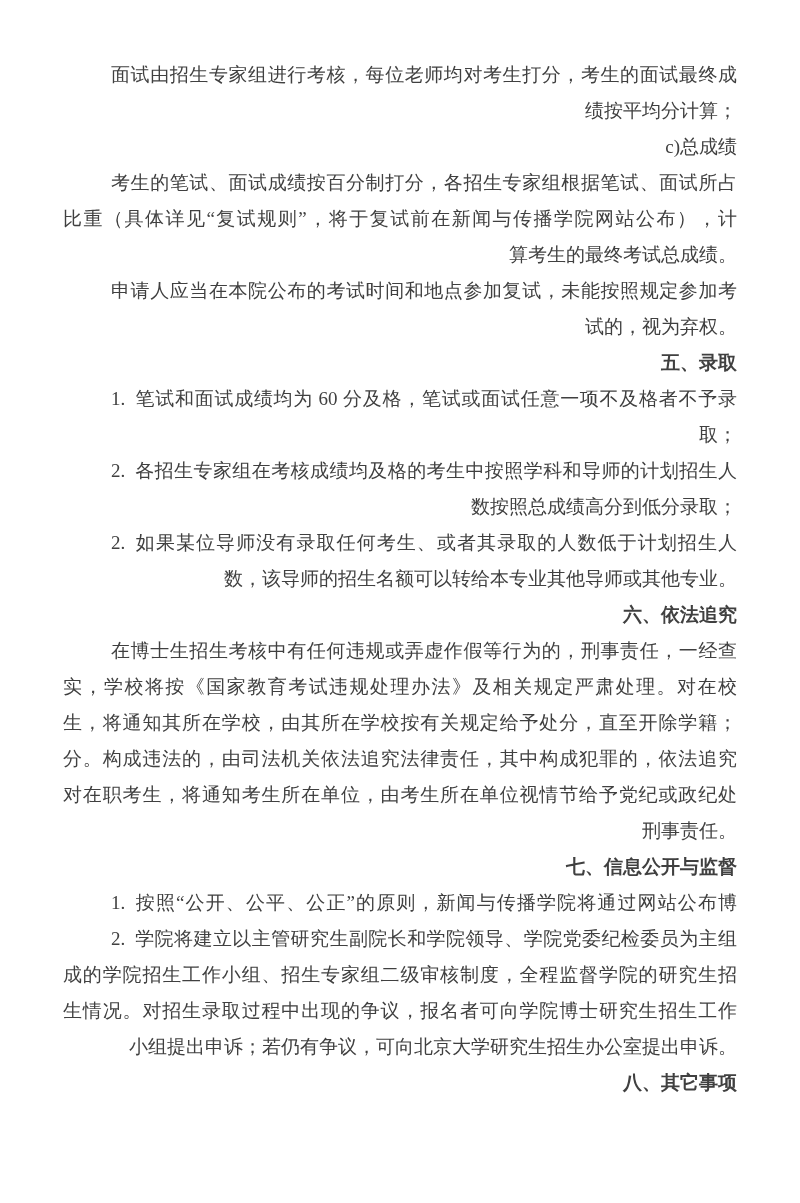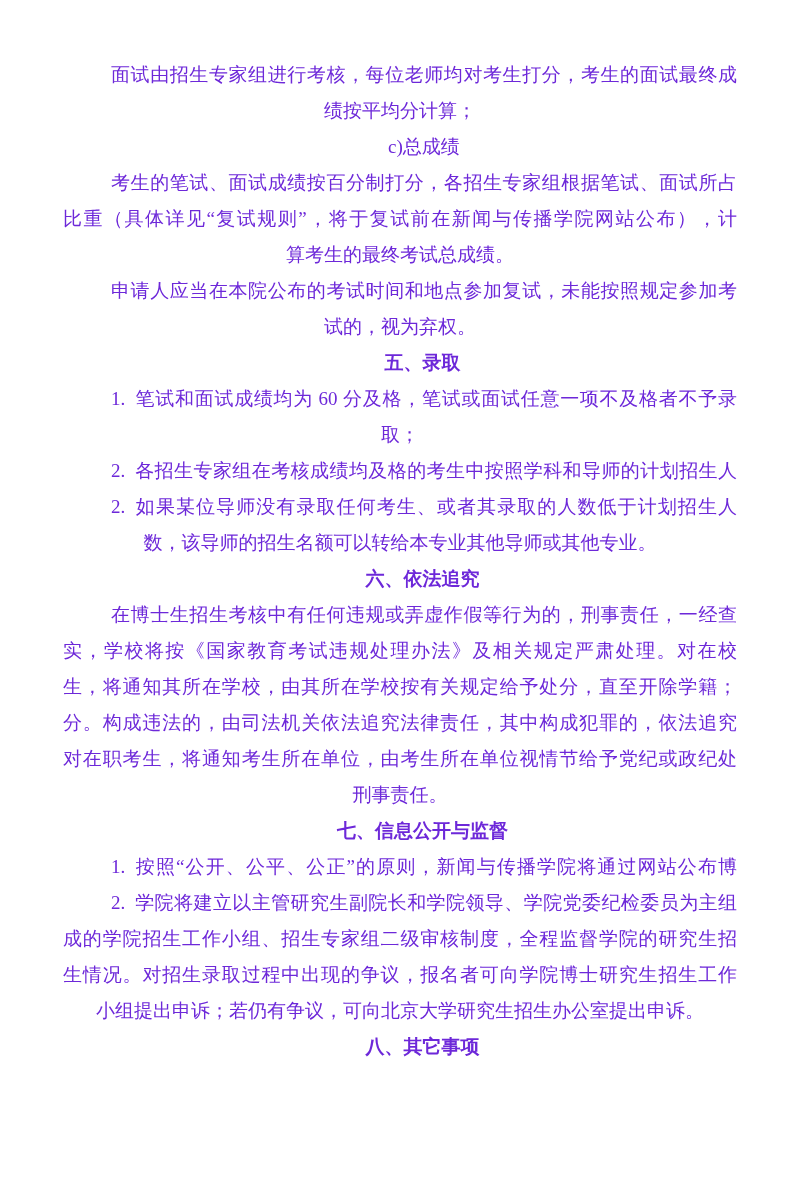--- a/index.html
+++ b/index.html
@@ -16,38 +16,38 @@
     left: 63px;
     top: 57px;
     width: 674px;
     font-size: 19px;
     line-height: 36px;
     color: #1f1f1f;
   }
   .block { margin: 0; padding: 0; }
   .line {
     height: 36px;
-    text-align: center;
+    text-align: right;
     white-space: normal;
     overflow: hidden;
   }
   .line.justify {
     text-align: justify;
     text-align-last: justify;
   }
   .line.first { text-indent: 48px; }
   .block.h .line {
     font-weight: 700;
     text-indent: 45px;
   }
 </style>
 </head>
 <body style="background: rgb(255, 255, 255);">
 
-<div class="doc" id="doc-root" style="color: #6d28d9;">
+<div class="doc" id="doc-root" style="color: #404040;">
     <div class="block p">
       <div class="line first justify">面试由招生专家组进行考核，每位老师均对考生打分，考生的面试最终成</div>
       <div class="line">绩按平均分计算；</div>
     </div>
     <div class="block p">
       <div class="line first">c)总成绩</div>
     </div>
     <div class="block p">
       <div class="line first justify">考生的笔试、面试成绩按百分制打分，各招生专家组根据笔试、面试所占</div>
       <div class="line justify">比重（具体详见“复试规则”，将于复试前在新闻与传播学院网站公布），计</div>
@@ -59,20 +59,21 @@
     </div>
     <div class="block h">
       <div class="line">五、录取</div>
     </div>
     <div class="block p">
       <div class="line first justify">1. 笔试和面试成绩均为 60 分及格，笔试或面试任意一项不及格者不予录</div>
       <div class="line">取；</div>
     </div>
     <div class="block p">
       <div class="line first justify">2. 各招生专家组在考核成绩均及格的考生中按照学科和导师的计划招生人</div>
+      <div class="line">数按照总成绩高分到低分录取；</div>
     </div>
     <div class="block p">
       <div class="line first justify">2. 如果某位导师没有录取任何考生、或者其录取的人数低于计划招生人</div>
       <div class="line">数，该导师的招生名额可以转给本专业其他导师或其他专业。</div>
     </div>
     <div class="block h">
       <div class="line">六、依法追究</div>
     </div>
     <div class="block p">
       <div class="line first justify">在博士生招生考核中有任何违规或弄虚作假等行为的，刑事责任，一经查</div>

